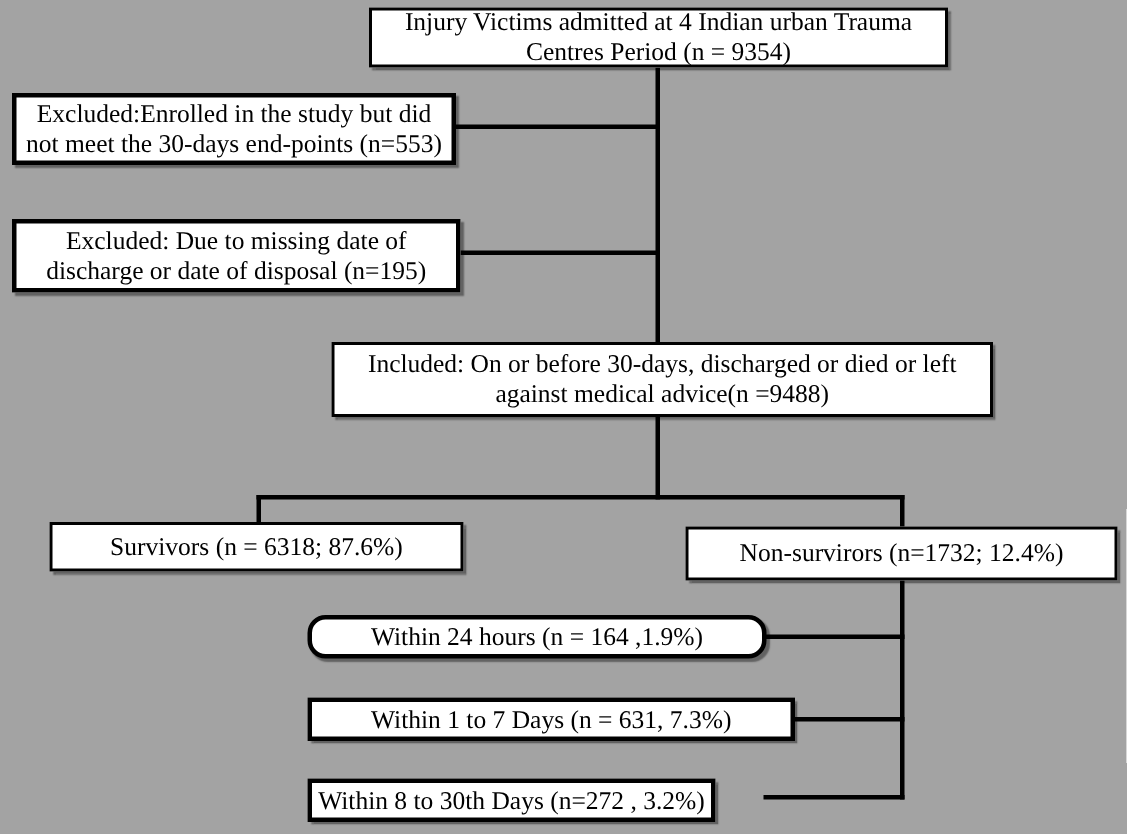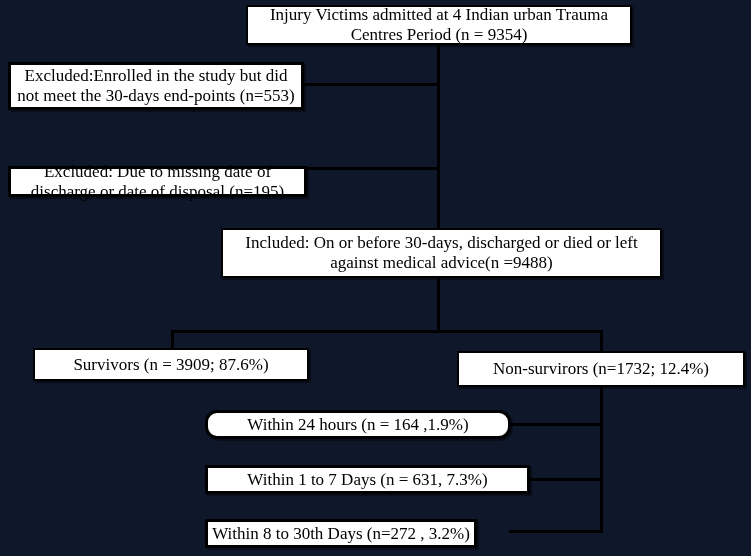--- a/index.html
+++ b/index.html
@@ -4,21 +4,21 @@
 <style>
   html, body {
     margin: 0;
     padding: 0;
     background: #ffffff;
   }
   .canvas {
     position: relative;
     width: 751px;
     height: 556px;
-    background: #0f172a;
+    background: #a3a3a3;
     font-family: "Liberation Serif", "DejaVu Serif", serif;
     color: #000000;
     overflow: hidden;
   }
   .box {
     position: absolute;
     box-sizing: border-box;
     background: #ffffff;
     border: 2px solid #000000;
     box-shadow: 2px 2px 1px rgba(0,0,0,0.40);
@@ -33,21 +33,21 @@
   }
   .thick { border-width: 3px; justify-content: center; }
   .line {
     position: absolute;
     background: #000000;
     z-index: 1;
   }
   
   .n-total        { left: 246px; top: 5px;   width: 386px; height: 40px; }
   .n-excl1        { left: 8px;   top: 62px;  width: 296px; height: 48px; }
-  .n-excl2        { left: 8px;   top: 146px; width: 299px; height: 31px; margin-top: 20px; }
+  .n-excl2        { left: 8px;   top: 146px; width: 299px; height: 49px; }
   .n-included     { left: 221px; top: 228px; width: 441px; height: 50px; }
   .n-survivors    { left: 33px;  top: 348px; width: 276px; height: 33px; }
   .n-nonsurv      { left: 457px; top: 351px; width: 288px; height: 36px; }
   .n-within24     { left: 205px; top: 410px; width: 306px; height: 29px; border-radius: 12px; }
   .n-within1to7   { left: 205px; top: 465px; width: 325px; height: 29px; }
   .n-within8to30  { left: 205px; top: 519px; width: 272px; height: 29px; }
   
   .l-v1 { left: 437px; top: 45px;  width: 3px;   height: 184px; }
   .l-h1 { left: 303px; top: 83px;  width: 137px; height: 3px; }
   .l-h2 { left: 306px; top: 167px; width: 134px; height: 3px; }
@@ -87,21 +87,21 @@
 
   <div class="box thick n-excl2">
     <span>Excluded: Due to missing date of discharge or date of disposal (n=195)</span>
   </div>
 
   <div class="box n-included">
     <span>Included: On or before 30-days, discharged or died or left against medical advice(n =9488)</span>
   </div>
 
   <div class="box n-survivors">
-    <span>Survivors (n = 3909; 87.6%)</span>
+    <span>Survivors (n = 6318; 87.6%)</span>
   </div>
 
   <div class="box n-nonsurv">
     <span>Non-survirors (n=1732; 12.4%)</span>
   </div>
 
   <div class="box thick n-within24">
     <span>Within 24 hours (n = 164 ,1.9%)</span>
   </div>
 

